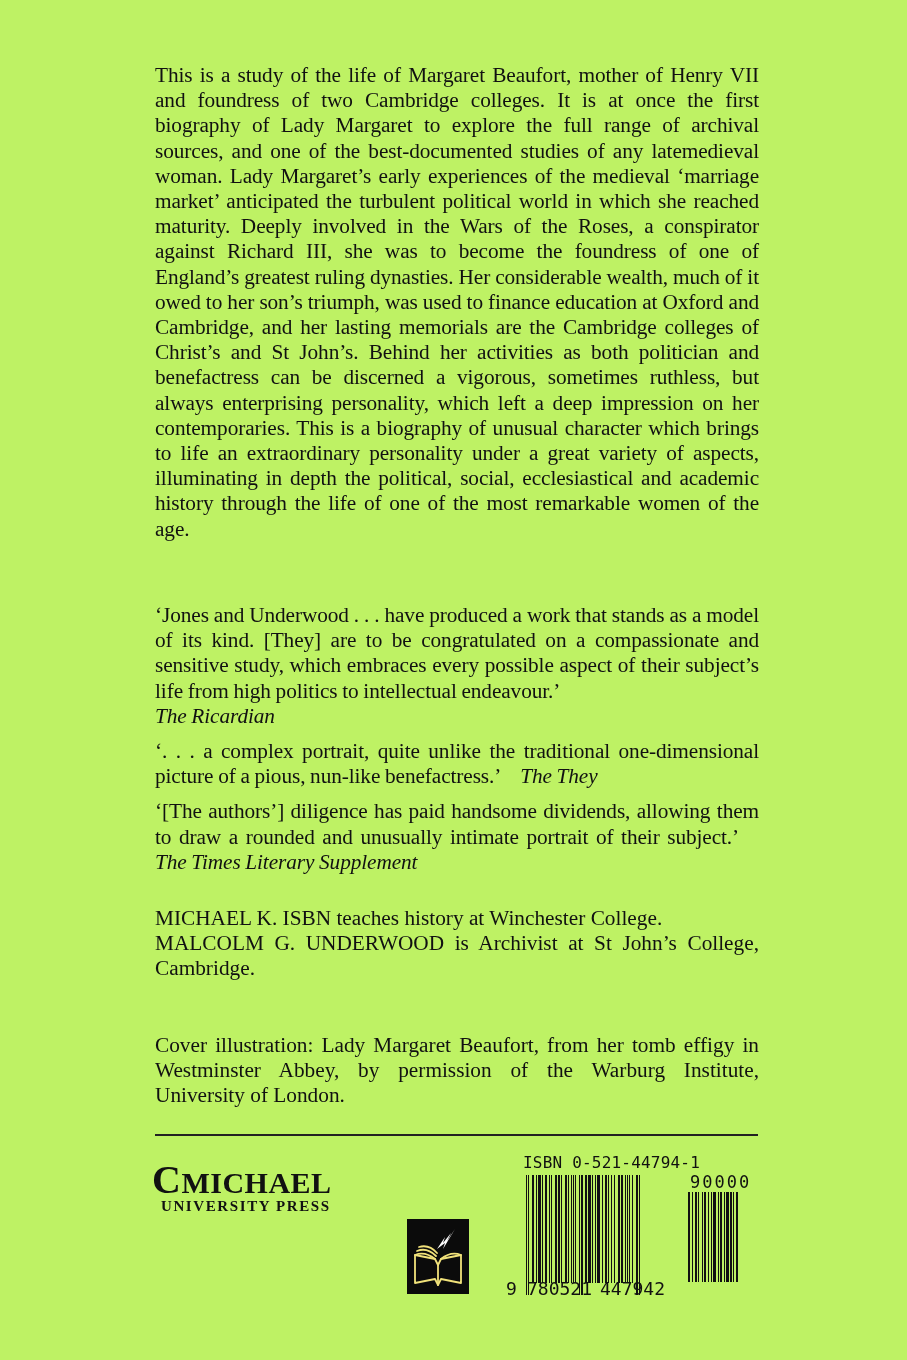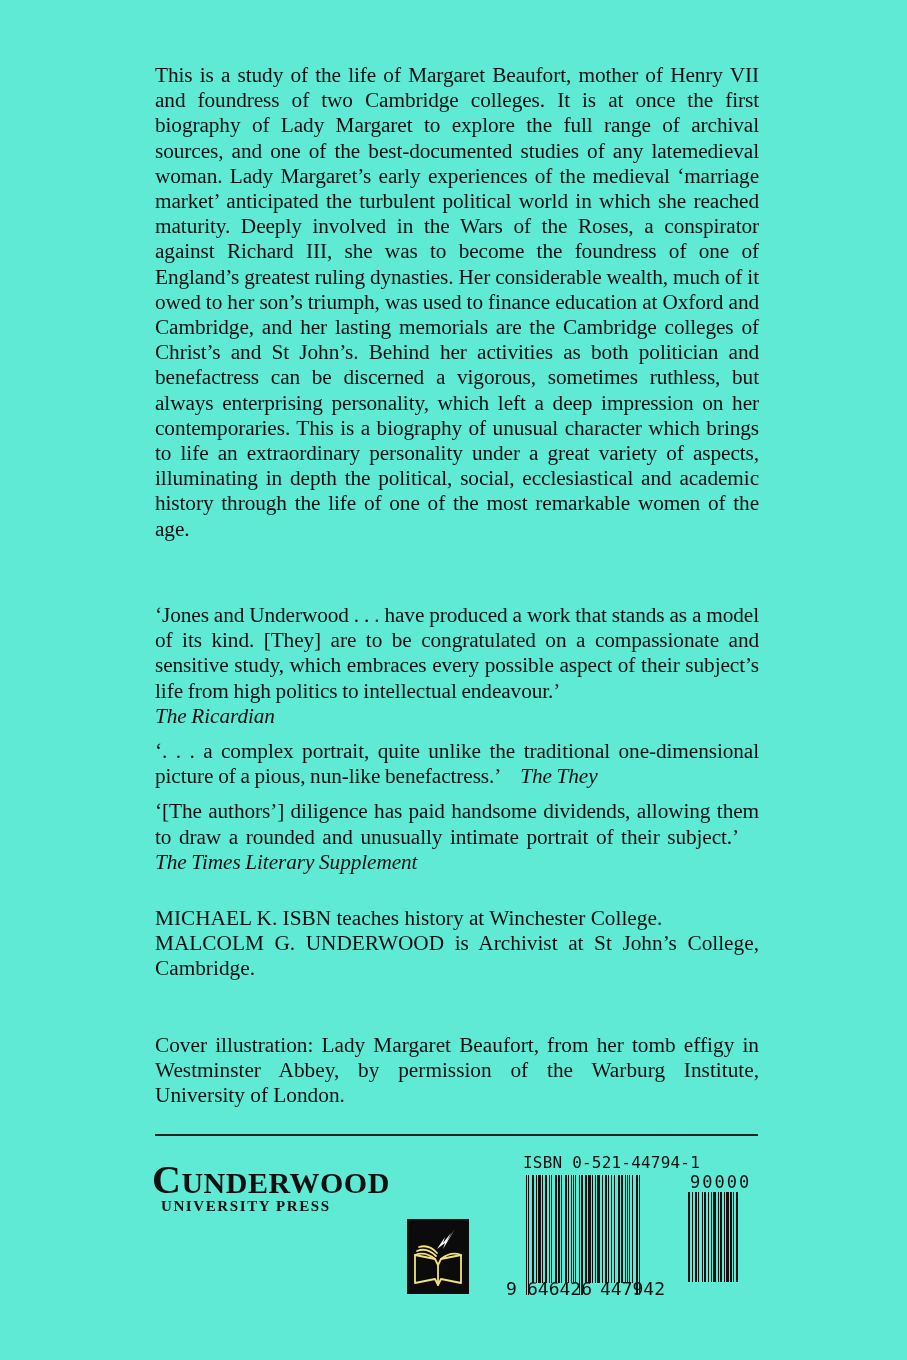--- a/index.html
+++ b/index.html
@@ -1,17 +1,17 @@
 <!DOCTYPE html>
 <html><head>
 <meta charset="utf-8">
 <style>
   html, body { margin: 0; padding: 0; background: #fdfdfc; }
   body { width: 907px; height: 1360px; position: relative; overflow: hidden; }
-  .page { position: absolute; left: 0; top: 0; width: 907px; height: 1360px; background: #5eead4; }
+  .page { position: absolute; left: 0; top: 0; width: 907px; height: 1360px; background: #bef264; }
   .text {
     position: absolute; left: 155px; width: 604px;
     font-family: "Liberation Serif", "DejaVu Serif", serif;
     font-size: 21.3px; line-height: 25.2px; color: #111;
     text-align: justify; hyphens: manual;
   }
   .text p { margin: 0; }
   .blurb { top: 63px; word-spacing: -0.5px; letter-spacing: -0.1px; }
   .quotes { top: 603px; word-spacing: -0.5px; letter-spacing: -0.1px; }
   .quotes p { margin-bottom: 10px; }
@@ -76,21 +76,21 @@
     <p>MALCOLM G. UNDERWOOD is Archivist at St John’s College, Cambridge.</p>
   </div>
 
   <div class="text cover">
     <p>Cover illustration: Lady Margaret Beaufort, from her tomb effigy in Westminster Abbey, by permission of the Warburg Institute, University of London.</p>
   </div>
 
   <div class="rule"></div>
 
   <div class="cup-name">
-    <span class="big">C</span><span class="sm">UNDERWOOD</span>
+    <span class="big">C</span><span class="sm">MICHAEL</span>
   </div>
   <div class="cup-press">UNIVERSITY PRESS</div>
 
   <div class="logo">
     <svg width="62" height="75" viewBox="0 0 62 75">
       <g fill="none" stroke="#f1e27a" stroke-width="1.8" stroke-linecap="round" stroke-linejoin="round">
         <path d="M8 36 L8 64 L28 60 L31 66 L34 60 L54 64 L54 36 L34 40 L31 46 L28 40 Z"></path>
         <path d="M8 36 Q18 32 28 40"></path>
         <path d="M10 32 Q20 28 29 37"></path>
         <path d="M12 28 Q22 25 30 34"></path>
@@ -157,16 +157,16 @@
       <rect x="34" y="0" width="2" height="90" fill="#111"></rect>
       <rect x="38" y="0" width="1" height="90" fill="#111"></rect>
       <rect x="40" y="0" width="3" height="90" fill="#111"></rect>
       <rect x="44" y="0" width="2" height="90" fill="#111"></rect>
       <rect x="47" y="0" width="1" height="90" fill="#111"></rect>
       <rect x="50" y="0" width="2" height="90" fill="#111"></rect>
     </svg>
 
   <div class="ean-num">
     <span style="left:66px">9</span>
-    <span style="left:87px">646426</span>
+    <span style="left:87px">780521</span>
     <span style="left:160px">447942</span>
   </div>
 </div>
 
 </body></html>

